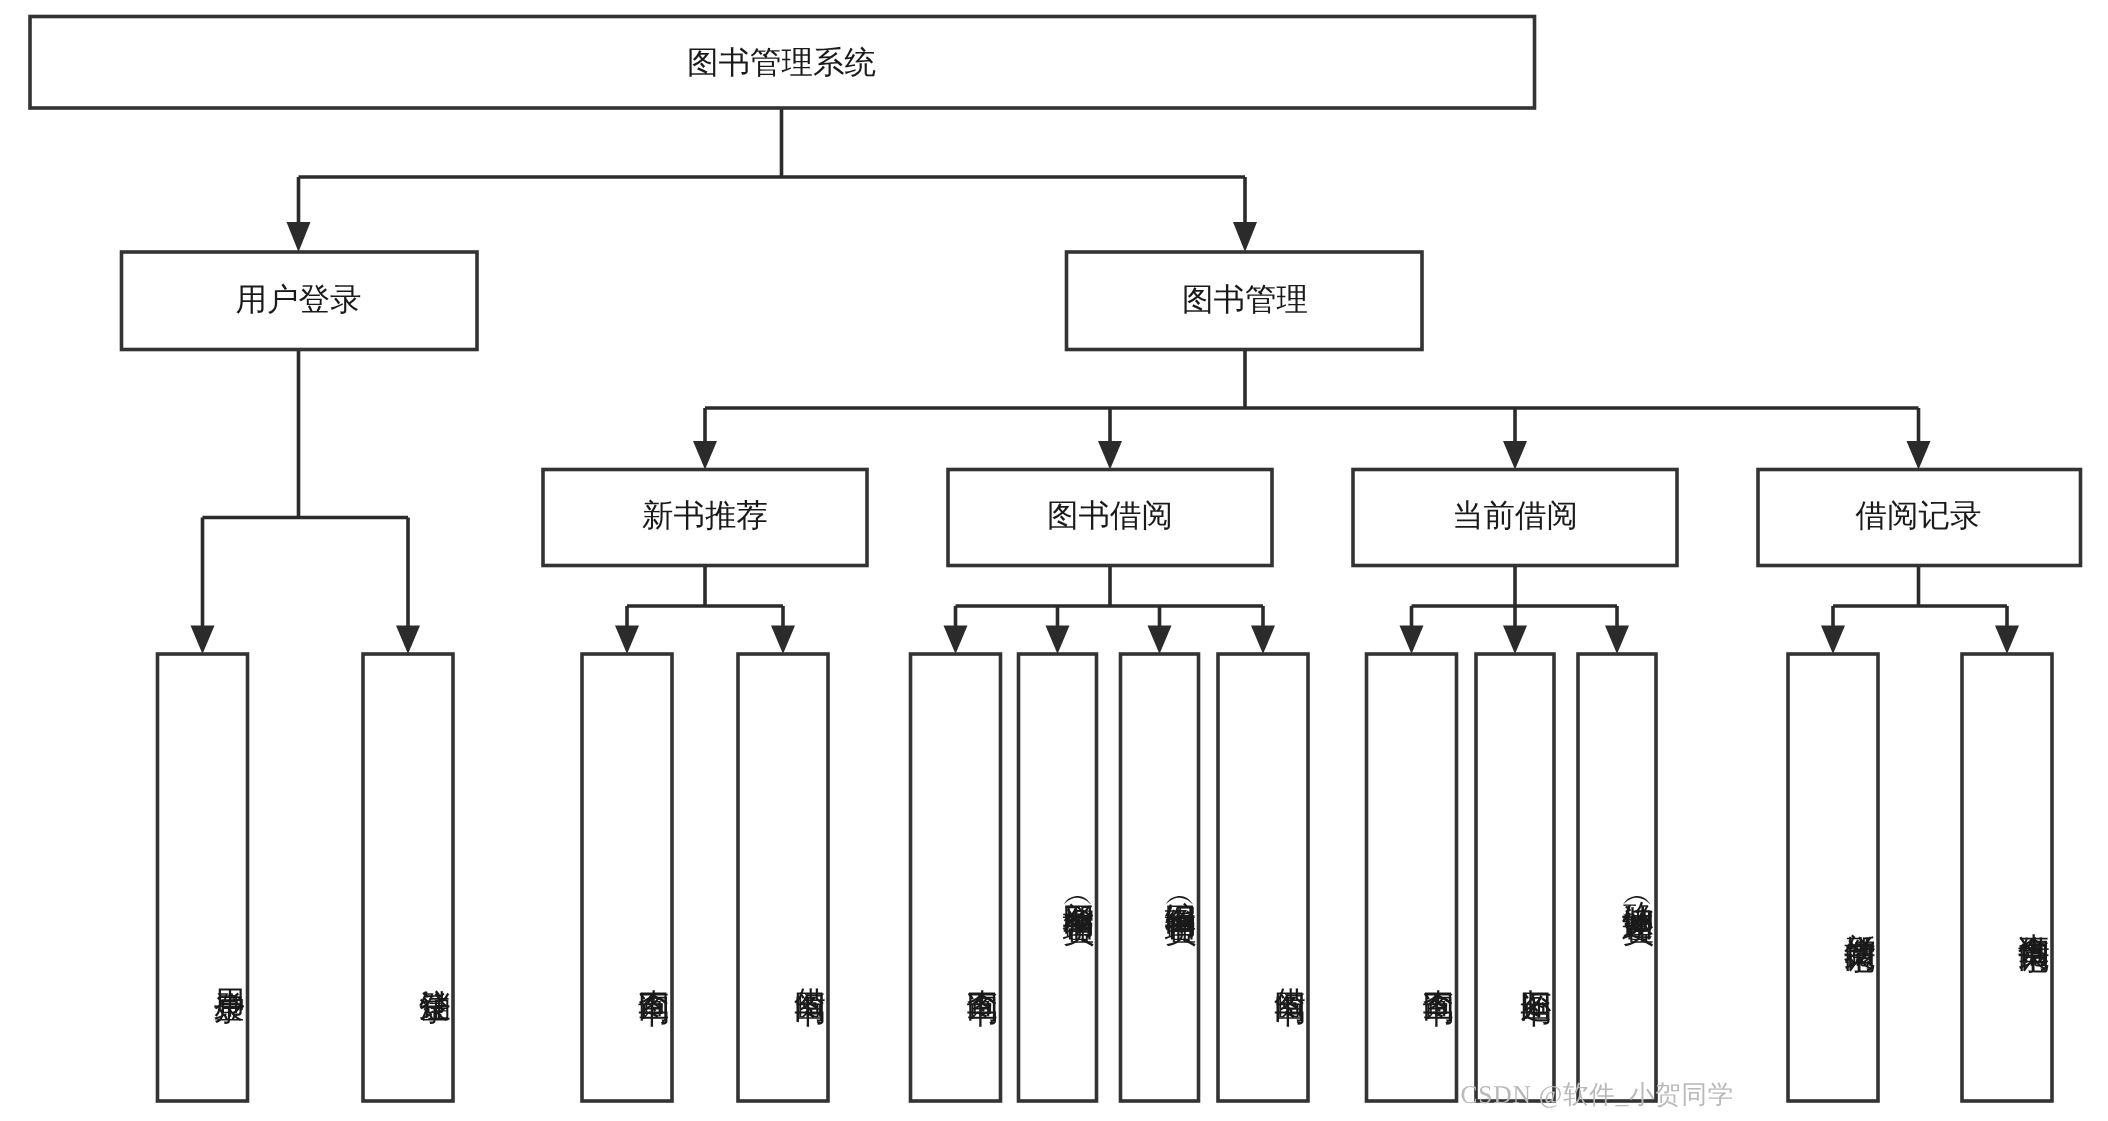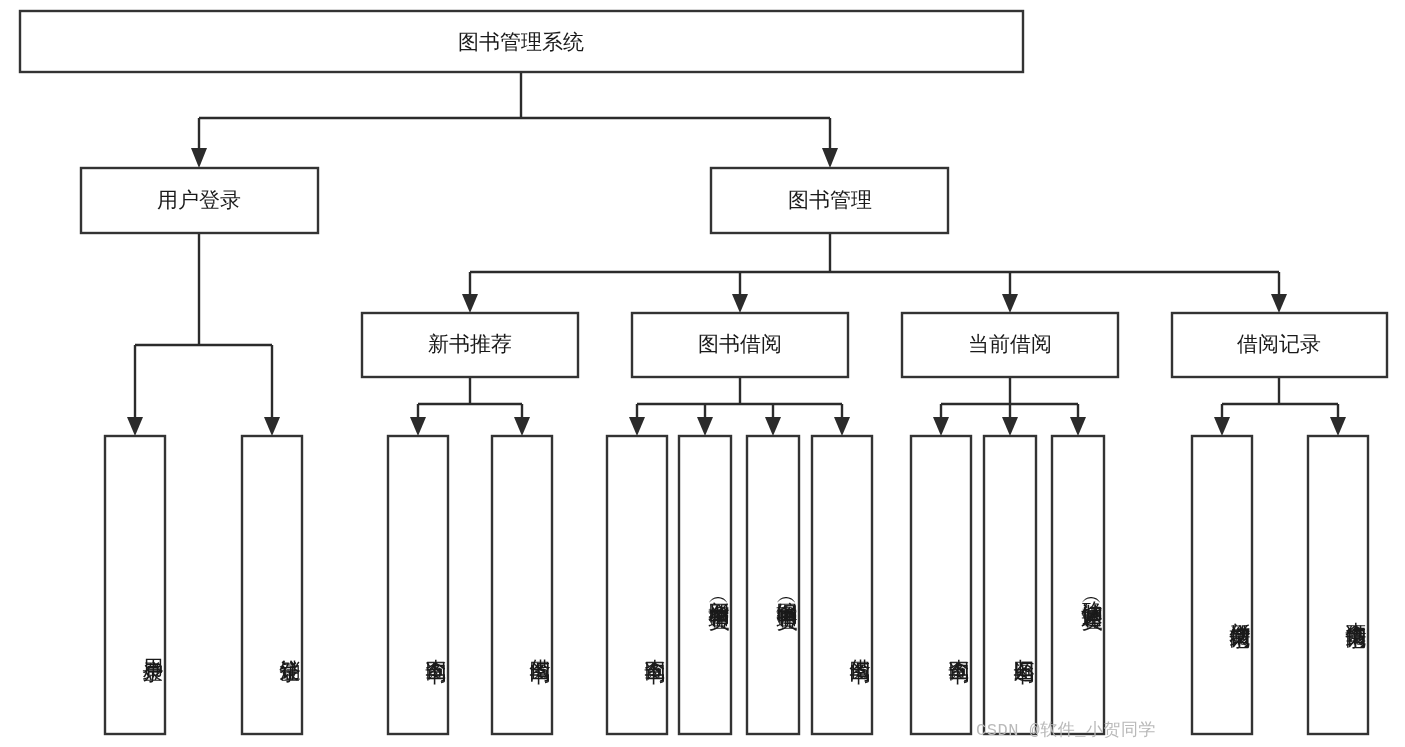--- a/index.html
+++ b/index.html
@@ -61,21 +61,21 @@
     text-align: center;
     display: flex;
     align-items: flex-start;
     justify-content: center;
     pointer-events: none;
   }
   .watermark {
     position: absolute;
     right: 8px;
     bottom: 6px;
-    font-family: Liberation Mono, monospace;
+    font-family: Liberation Serif, serif;
     font-size: 17px;
     color: #b9b9b9;
     letter-spacing: 0.5px;
     white-space: nowrap;
     margin-top: 36px;
   }
 </style>
 </head>
 <body>
 

